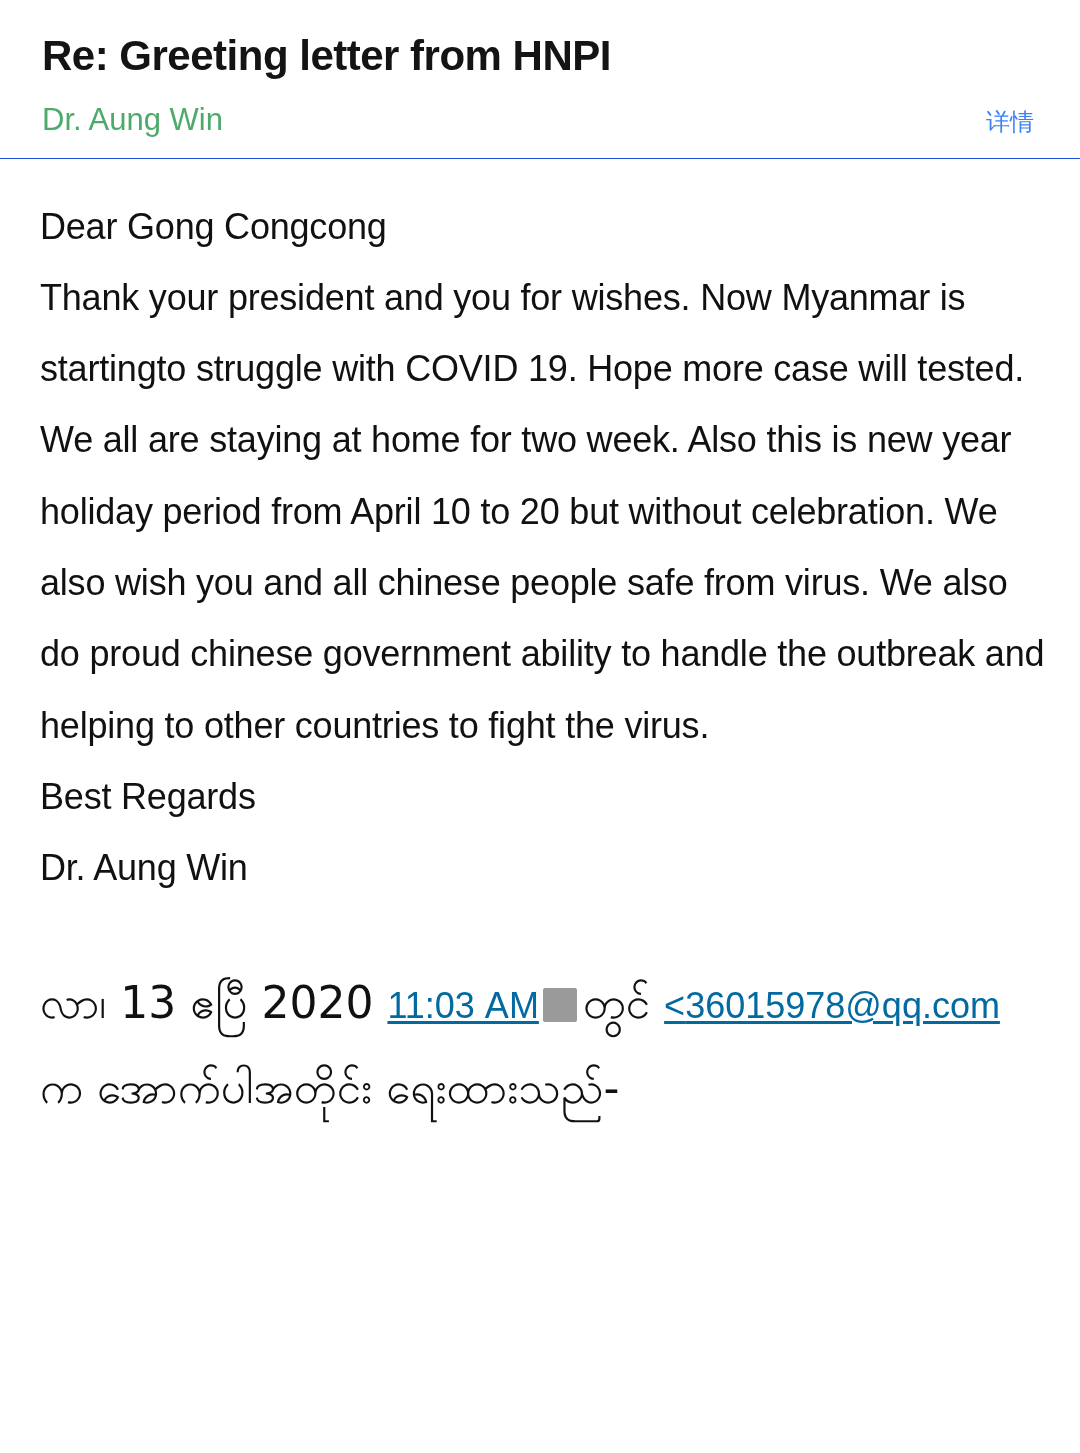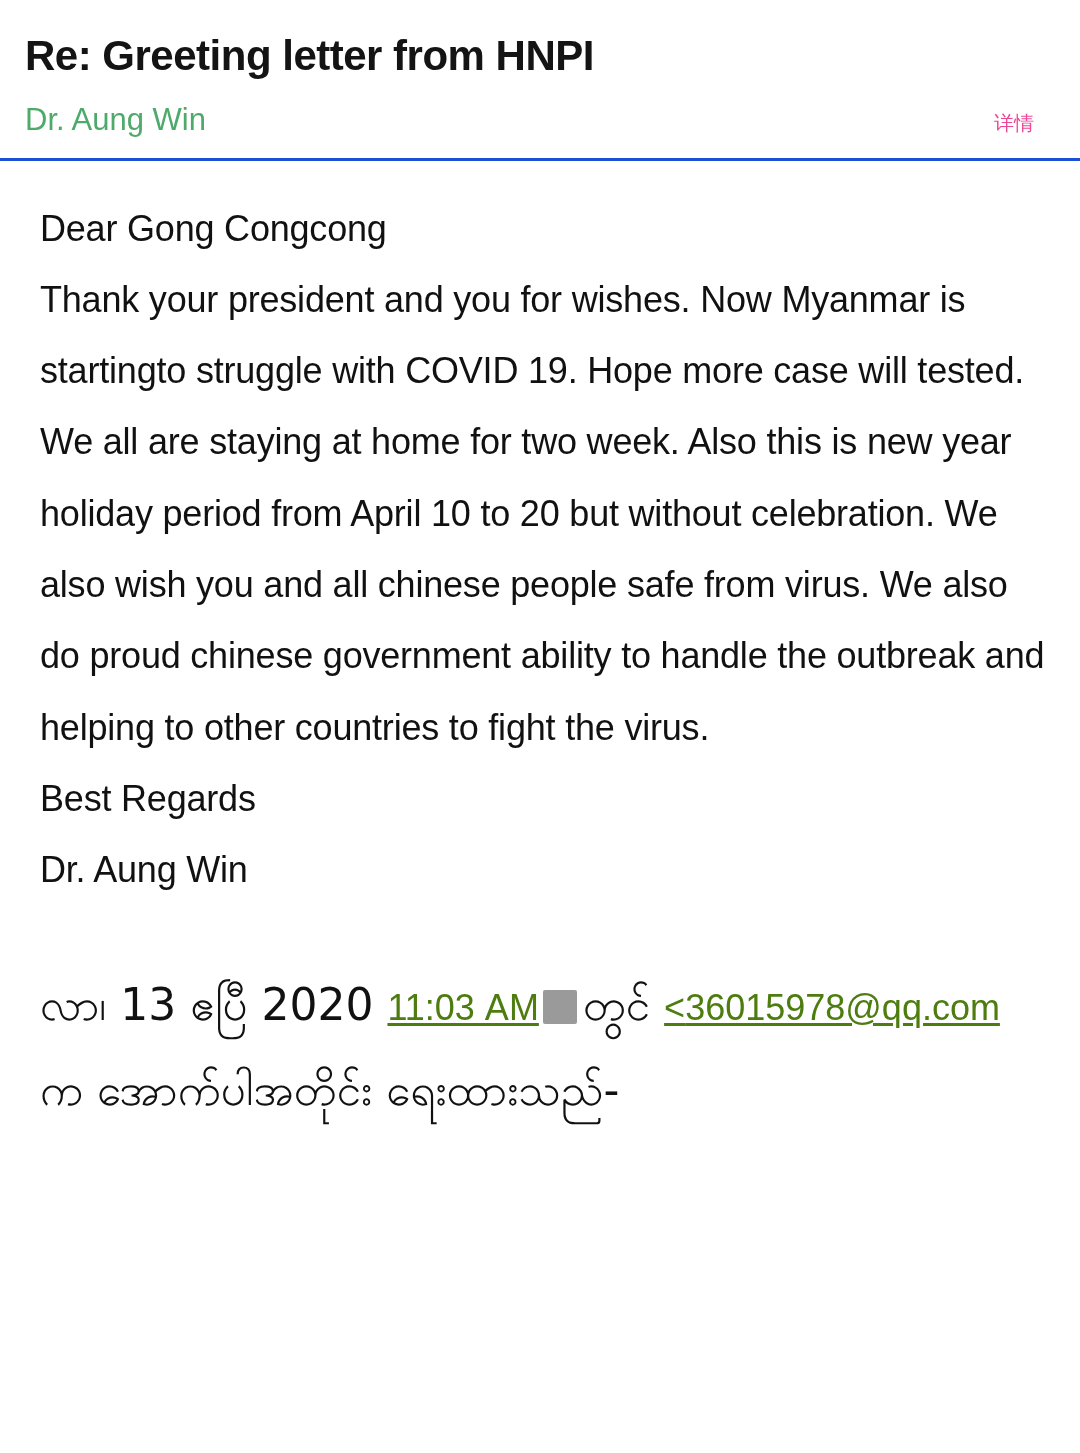--- a/index.html
+++ b/index.html
@@ -17,22 +17,22 @@
   }
   .mail-view {
     width: 100%;
     height: 100%;
     display: flex;
     flex-direction: column;
     box-sizing: border-box;
   }
   
   .mail-header {
-    padding: 30px 40px 20px 23px;
-    border-bottom: 3px solid #1d4ed8;
+    padding: 30px 40px 20px 40px;
+    border-bottom: 1px solid #1d4ed8;
     box-sizing: border-box;
   }
   .mail-subject {
     font-size: 42px;
     font-weight: bold;
     line-height: 1.25;
     letter-spacing: -0.5px;
     color: #141414;
     margin: 0 0 18px 2px;
   }
@@ -42,22 +42,22 @@
     justify-content: space-between;
     padding-right: 6px;
   }
   .sender-name {
     font-size: 31px;
     color: #4eaa6a;
     margin-left: 2px;
     line-height: 1.2;
   }
   .detail-link {
-    font-size: 20px;
-    color: #ec4899;
+    font-size: 24px;
+    color: #3b82f6;
     line-height: 1.2;
   }
   
   .mail-body {
     flex: 1;
     padding: 32px 24px 0 40px;
     box-sizing: border-box;
   }
   .body-text {
     font-size: 36px;
@@ -73,21 +73,21 @@
     font-size: 36px;
     line-height: 1.92;
     color: #111111;
     word-wrap: break-word;
   }
   .quote-block .mm {
     font-family: "DejaVu Sans", sans-serif;
     font-size: 44px;
   }
   .quote-link {
-    color: #4d7c0f;
+    color: #0369a1;
     text-decoration: underline;
     text-underline-offset: 3px;
   }
   .redact-block {
     display: inline-block;
     width: 34px;
     height: 34px;
     background: #9a9a9a;
     vertical-align: -4px;
     margin: 0 6px 0 4px;

